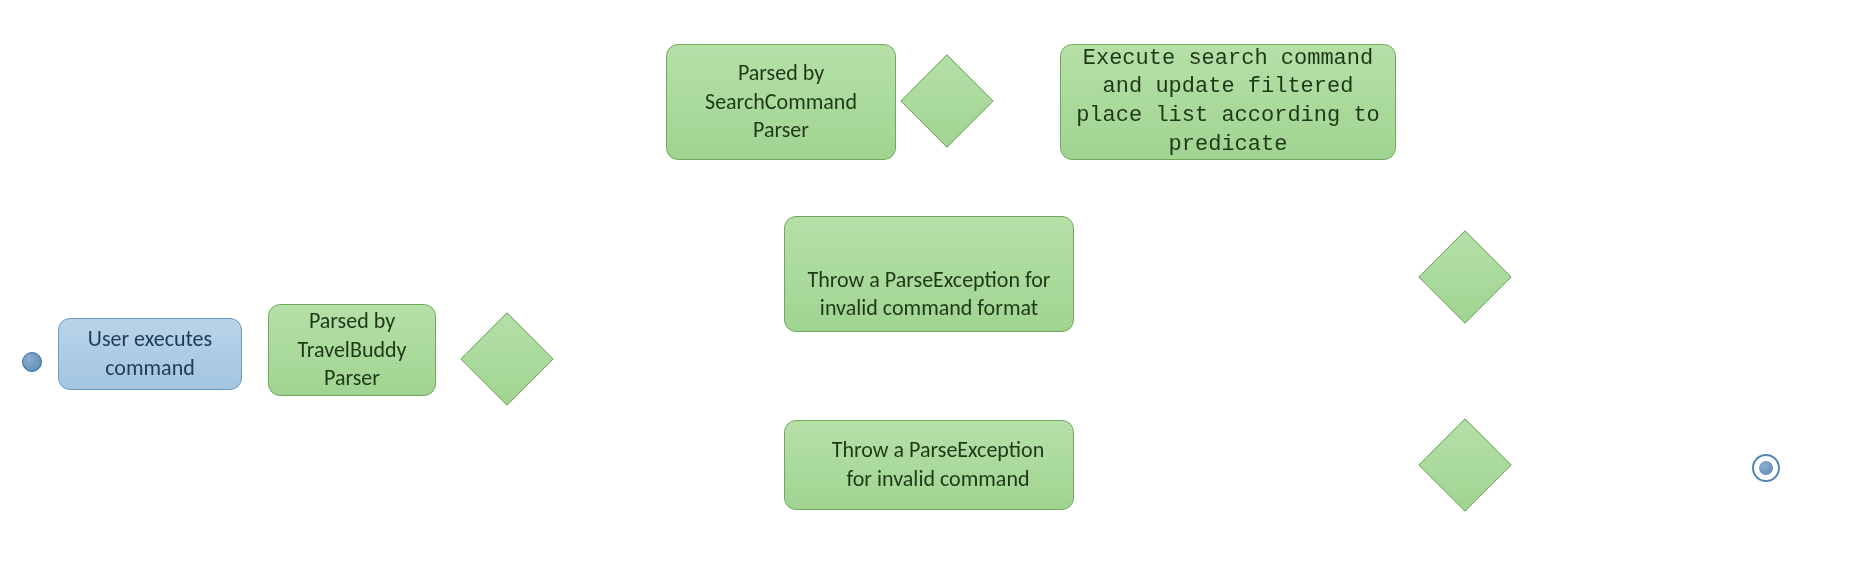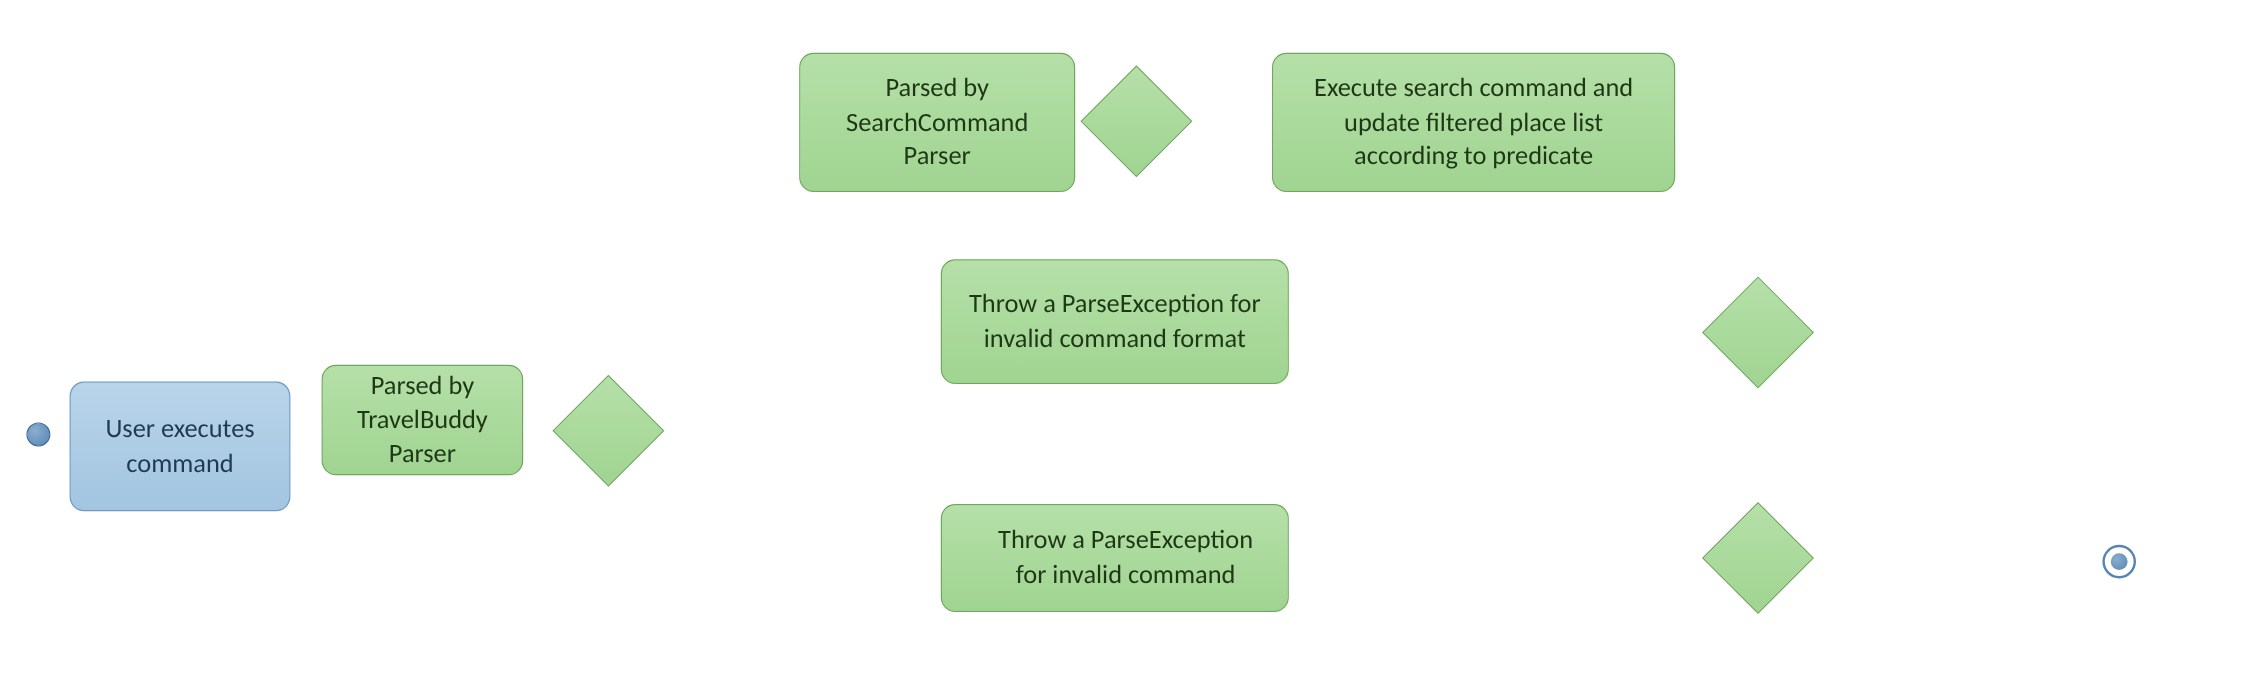--- a/index.html
+++ b/index.html
@@ -63,45 +63,45 @@
       height: 14px;
       border-radius: 50%;
       background: radial-gradient(circle at 35% 35%, #89aed0, #5685b3);
     }
   </style>
 </head>
 <body>
 
 <div class="circle-start" style="left:22px; top:352px;"></div>
 
-<div class="node node-blue" style="left:58px; top:318px; width:184px; height:108px;">
+<div class="node node-blue" style="left:58px; top:318px; width:184px; height:72px;">
   <span>User executes command</span>
 </div>
 
 <div class="node node-green" style="left:268px; top:304px; width:168px; height:92px;">
   <span>Parsed by TravelBuddy Parser</span>
 </div>
 
 <div class="diamond" style="left:474px; top:326px;"></div>
 
 <div class="node node-green" style="left:666px; top:44px; width:230px; height:116px;">
   <span>Parsed by SearchCommand Parser</span>
 </div>
 
 <div class="diamond" style="left:914px; top:68px;"></div>
 
-<div class="node node-green" style="left:784px; top:216px; width:290px; height:104px;">
+<div class="node node-green" style="left:784px; top:216px; width:290px; height:116px;align-items:flex-end;">
   <span>Throw a ParseException for invalid command format</span>
 </div>
 
 <div class="node node-green" style="left:784px; top:420px; width:290px; height:90px;padding-left:32px;">
   <span>Throw a ParseException for invalid command</span>
 </div>
 
-<div class="node node-green" style="left:1060px; top:44px; width:336px; height:116px;">
+<div class="node node-green" style="left:1060px; top:44px; width:336px; height:116px;font-family:Liberation Mono, monospace;">
   <span>Execute search command and update filtered place list according to predicate</span>
 </div>
 
 <div class="diamond" style="left:1432px; top:244px;"></div>
 
 <div class="diamond" style="left:1432px; top:432px;"></div>
 
 <div class="circle-end-outer" style="left:1752px; top:454px;">
   <div class="circle-end-inner"></div>
 </div>

